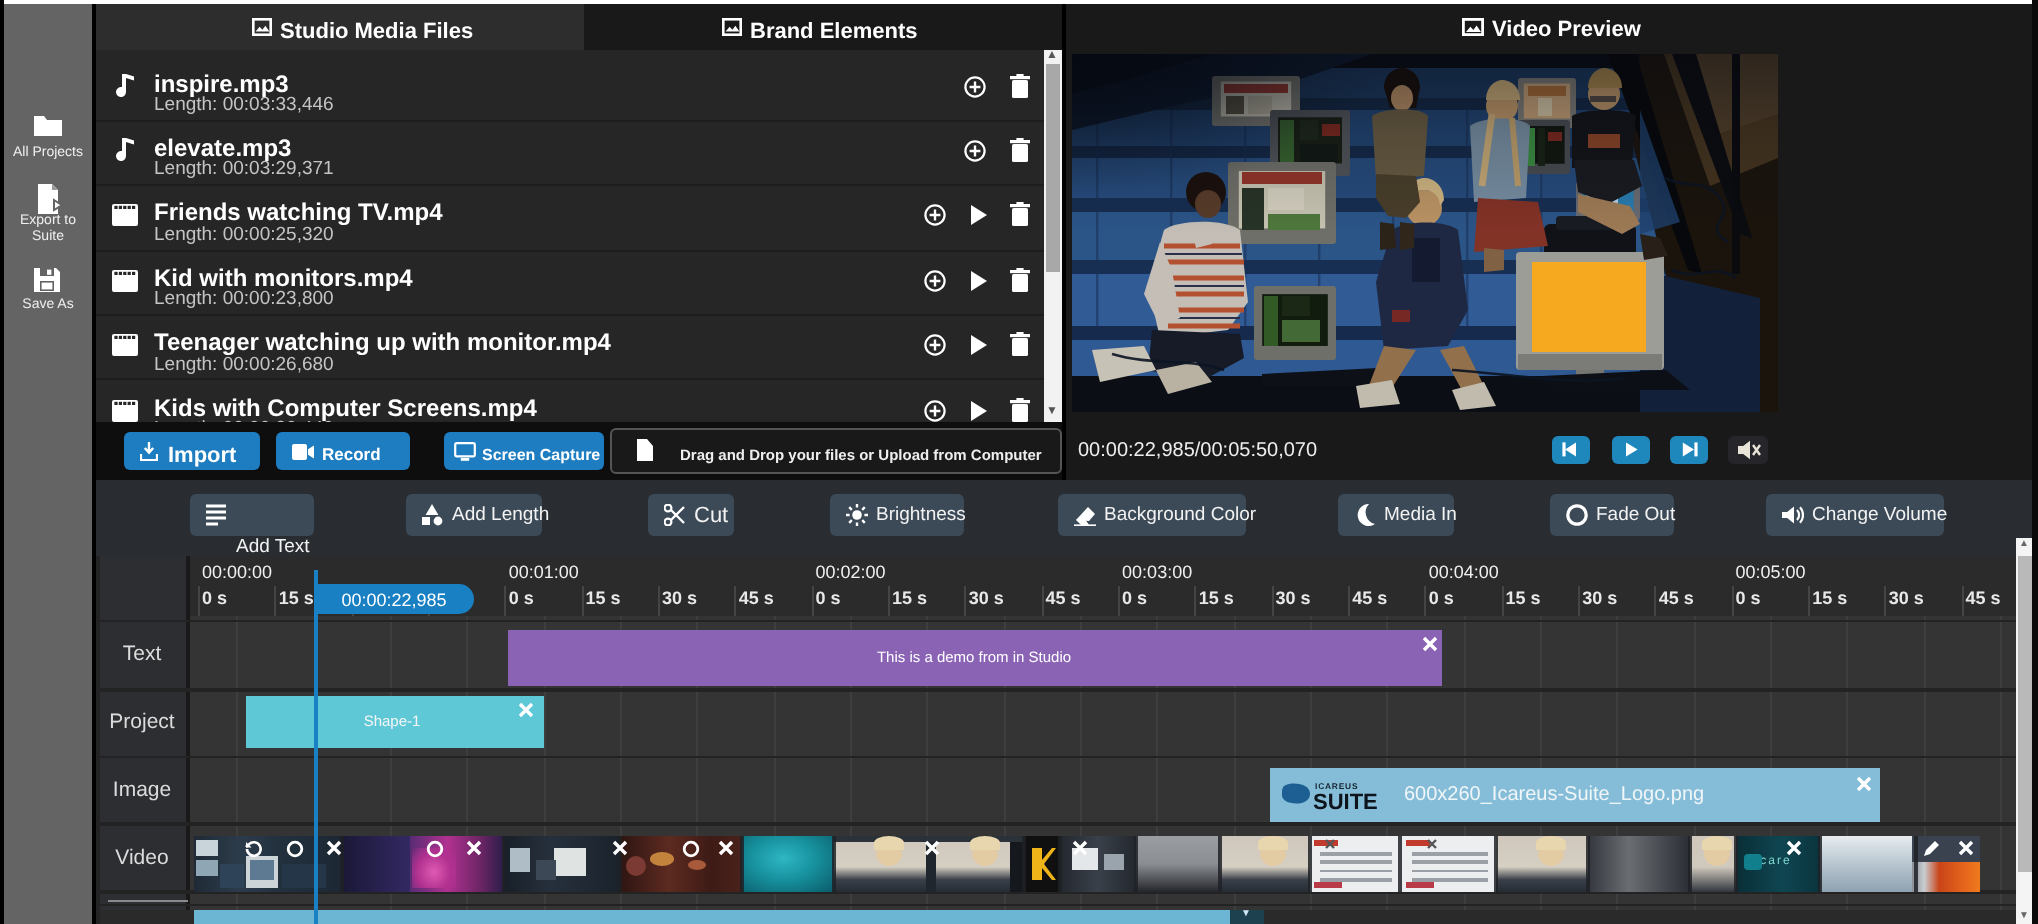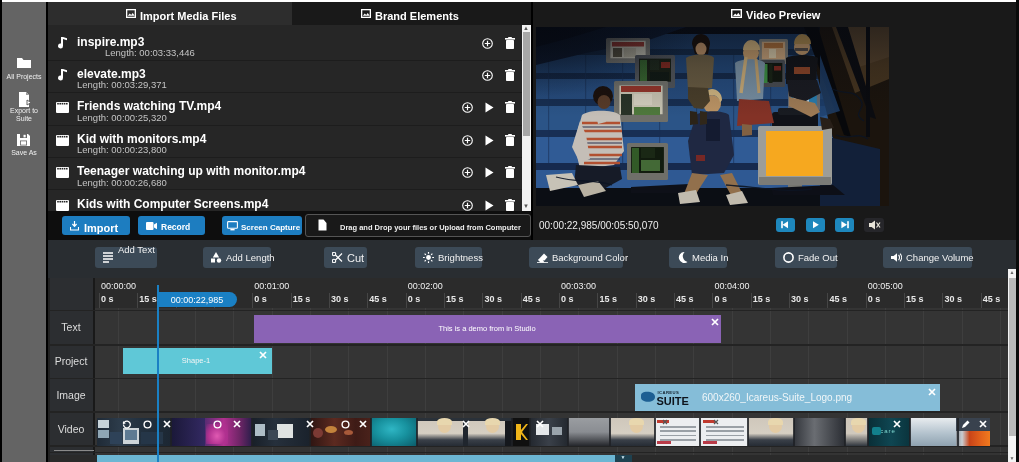--- a/index.html
+++ b/index.html
@@ -30,31 +30,31 @@
 <rect x="3.8" y="7.3" width="5.4" height="3.4" fill="#fff"></rect>
   </svg>
 <div class="tx" style="left:24px;transform:translateX(-50%);top:149px;font-size:7px;color:#f0f0f0;font-weight:400;">Save As</div>
 <div class="abs" style="left:48px;top:2px;width:244px;height:23px;background:#2d2d2d;"></div>
 <div class="abs" style="left:292px;top:2px;width:239px;height:23px;background:#191919;"></div>
 <svg class="abs" style="left:126px;top:9px;" width="10" height="9" viewBox="0 0 10 9">
 <rect x="0" y="0" width="10" height="9" fill="#fff"></rect>
     <rect x="1.3" y="1.3" width="7.4" height="6.4" fill="#2d2d2d"></rect>
 <path d="M1.8 6.8l2-2.4 1.4 1.5 1.5-2 2 2.9z" fill="#fff"></path>
   </svg>
-<div class="tx" style="left:140px;top:10px;font-size:11px;color:#fff;font-weight:700;">Import Media Files</div>
+<div class="tx" style="left:140px;top:10px;font-size:11px;color:#fff;font-weight:700;">Studio Media Files</div>
 <svg class="abs" style="left:361px;top:9px;" width="10" height="9" viewBox="0 0 10 9">
 <rect x="0" y="0" width="10" height="9" fill="#fff"></rect>
     <rect x="1.3" y="1.3" width="7.4" height="6.4" fill="#191919"></rect>
 <path d="M1.8 6.8l2-2.4 1.4 1.5 1.5-2 2 2.9z" fill="#fff"></path>
   </svg>
 <div class="tx" style="left:375px;top:10px;font-size:11px;color:#fff;font-weight:700;">Brand Elements</div>
 <div class="abs" style="left:48px;top:25px;width:483px;height:186px;background:#262626;"></div>
 <div class="abs" style="left:48px;top:59.699999999999996px;width:475px;height:1.2px;background:#1d1d1d;"></div>
 <div class="tx" style="left:77px;top:34.5px;font-size:12px;color:#fff;font-weight:600;">inspire.mp3</div>
-<div class="tx" style="left:77px;top:47.0px;font-size:9.5px;color:#c4c4c4;font-weight:400;margin-left:28px;">Length: 00:03:33,446</div>
+<div class="tx" style="left:77px;top:47.0px;font-size:9.5px;color:#c4c4c4;font-weight:400;">Length: 00:03:33,446</div>
 <svg class="abs" style="left:58px;top:36.5px;" width="9" height="13" viewBox="0 0 9 13">
 <path d="M3 0h2v9a2.5 2.5 0 1 1-2-2.45z" fill="#fff"></path>
     <path d="M5 0l4 1.2v2L5 2z" fill="#fff"></path>
   </svg>
 <svg class="abs" style="left:482px;top:37.5px;" width="11" height="11" viewBox="0 0 11 11">
 <circle cx="5.5" cy="5.5" r="4.8" fill="none" stroke="#fff" stroke-width="1.1"></circle>
 <path d="M5.5 2.8v5.4M2.8 5.5h5.4" stroke="#fff" stroke-width="1.2"></path>
   </svg>
 <svg class="abs" style="left:505px;top:36.5px;" width="10" height="12" viewBox="0 0 10 12">
 <rect x="1" y="3" width="8" height="9" rx="0.8" fill="#fff"></rect>
@@ -362,21 +362,21 @@
 <div class="abs" style="left:864px;top:218px;width:20px;height:14px;background:#26262a;border-radius:3px;"></div>
 <svg class="abs" style="left:864px;top:218px;" width="20" height="14" viewBox="0 0 20 14">
 <path d="M5 5h2.6L11 2.4v9.2L7.6 9H5z" fill="#e8e4d8"></path>
 <path d="M12.5 4.5l3.5 5M16 4.5l-3.5 5" stroke="#e8e4d8" stroke-width="1.2"></path>
   </svg>
 <div class="abs" style="left:48px;top:240px;width:968px;height:38px;background:#292d31;"></div>
 <div class="abs" style="left:95px;top:247px;width:62px;height:21px;background:#3c4a57;border-radius:3px;"></div>
 <svg class="abs" style="left:103px;top:252px;" width="11" height="11" viewBox="0 0 11 11">
     <path d="M0 1h10M0 4h10M0 7h10M0 10h6" stroke="#fff" stroke-width="1.4"></path>
   </svg>
-<div class="tx" style="left:118px;top:244px;font-size:9.5px;color:#f2f2f2;font-weight:400;">Add Text</div>
+<div class="tx" style="left:118px;top:268px;font-size:9.5px;color:#f2f2f2;font-weight:400;">Add Text</div>
 <div class="abs" style="left:203px;top:247px;width:68px;height:21px;background:#3c4a57;border-radius:3px;"></div>
 <svg class="abs" style="left:211px;top:252px;" width="11" height="11" viewBox="0 0 11 11">
     <path d="M5 0l3.2 5.5H1.8z" fill="#fff"></path>
     <rect x="0" y="6.5" width="4" height="4" fill="#fff"></rect>
     <circle cx="8" cy="8.5" r="2.2" fill="#fff"></circle>
   </svg>
 <div class="tx" style="left:226px;top:252px;font-size:9.5px;color:#f2f2f2;font-weight:400;">Add Length</div>
 <div class="abs" style="left:324px;top:247px;width:43px;height:21px;background:#3c4a57;border-radius:3px;"></div>
 <svg class="abs" style="left:332px;top:252px;" width="11" height="11" viewBox="0 0 11 11">
     <circle cx="2" cy="2" r="1.7" fill="none" stroke="#fff" stroke-width="1.1"></circle>

